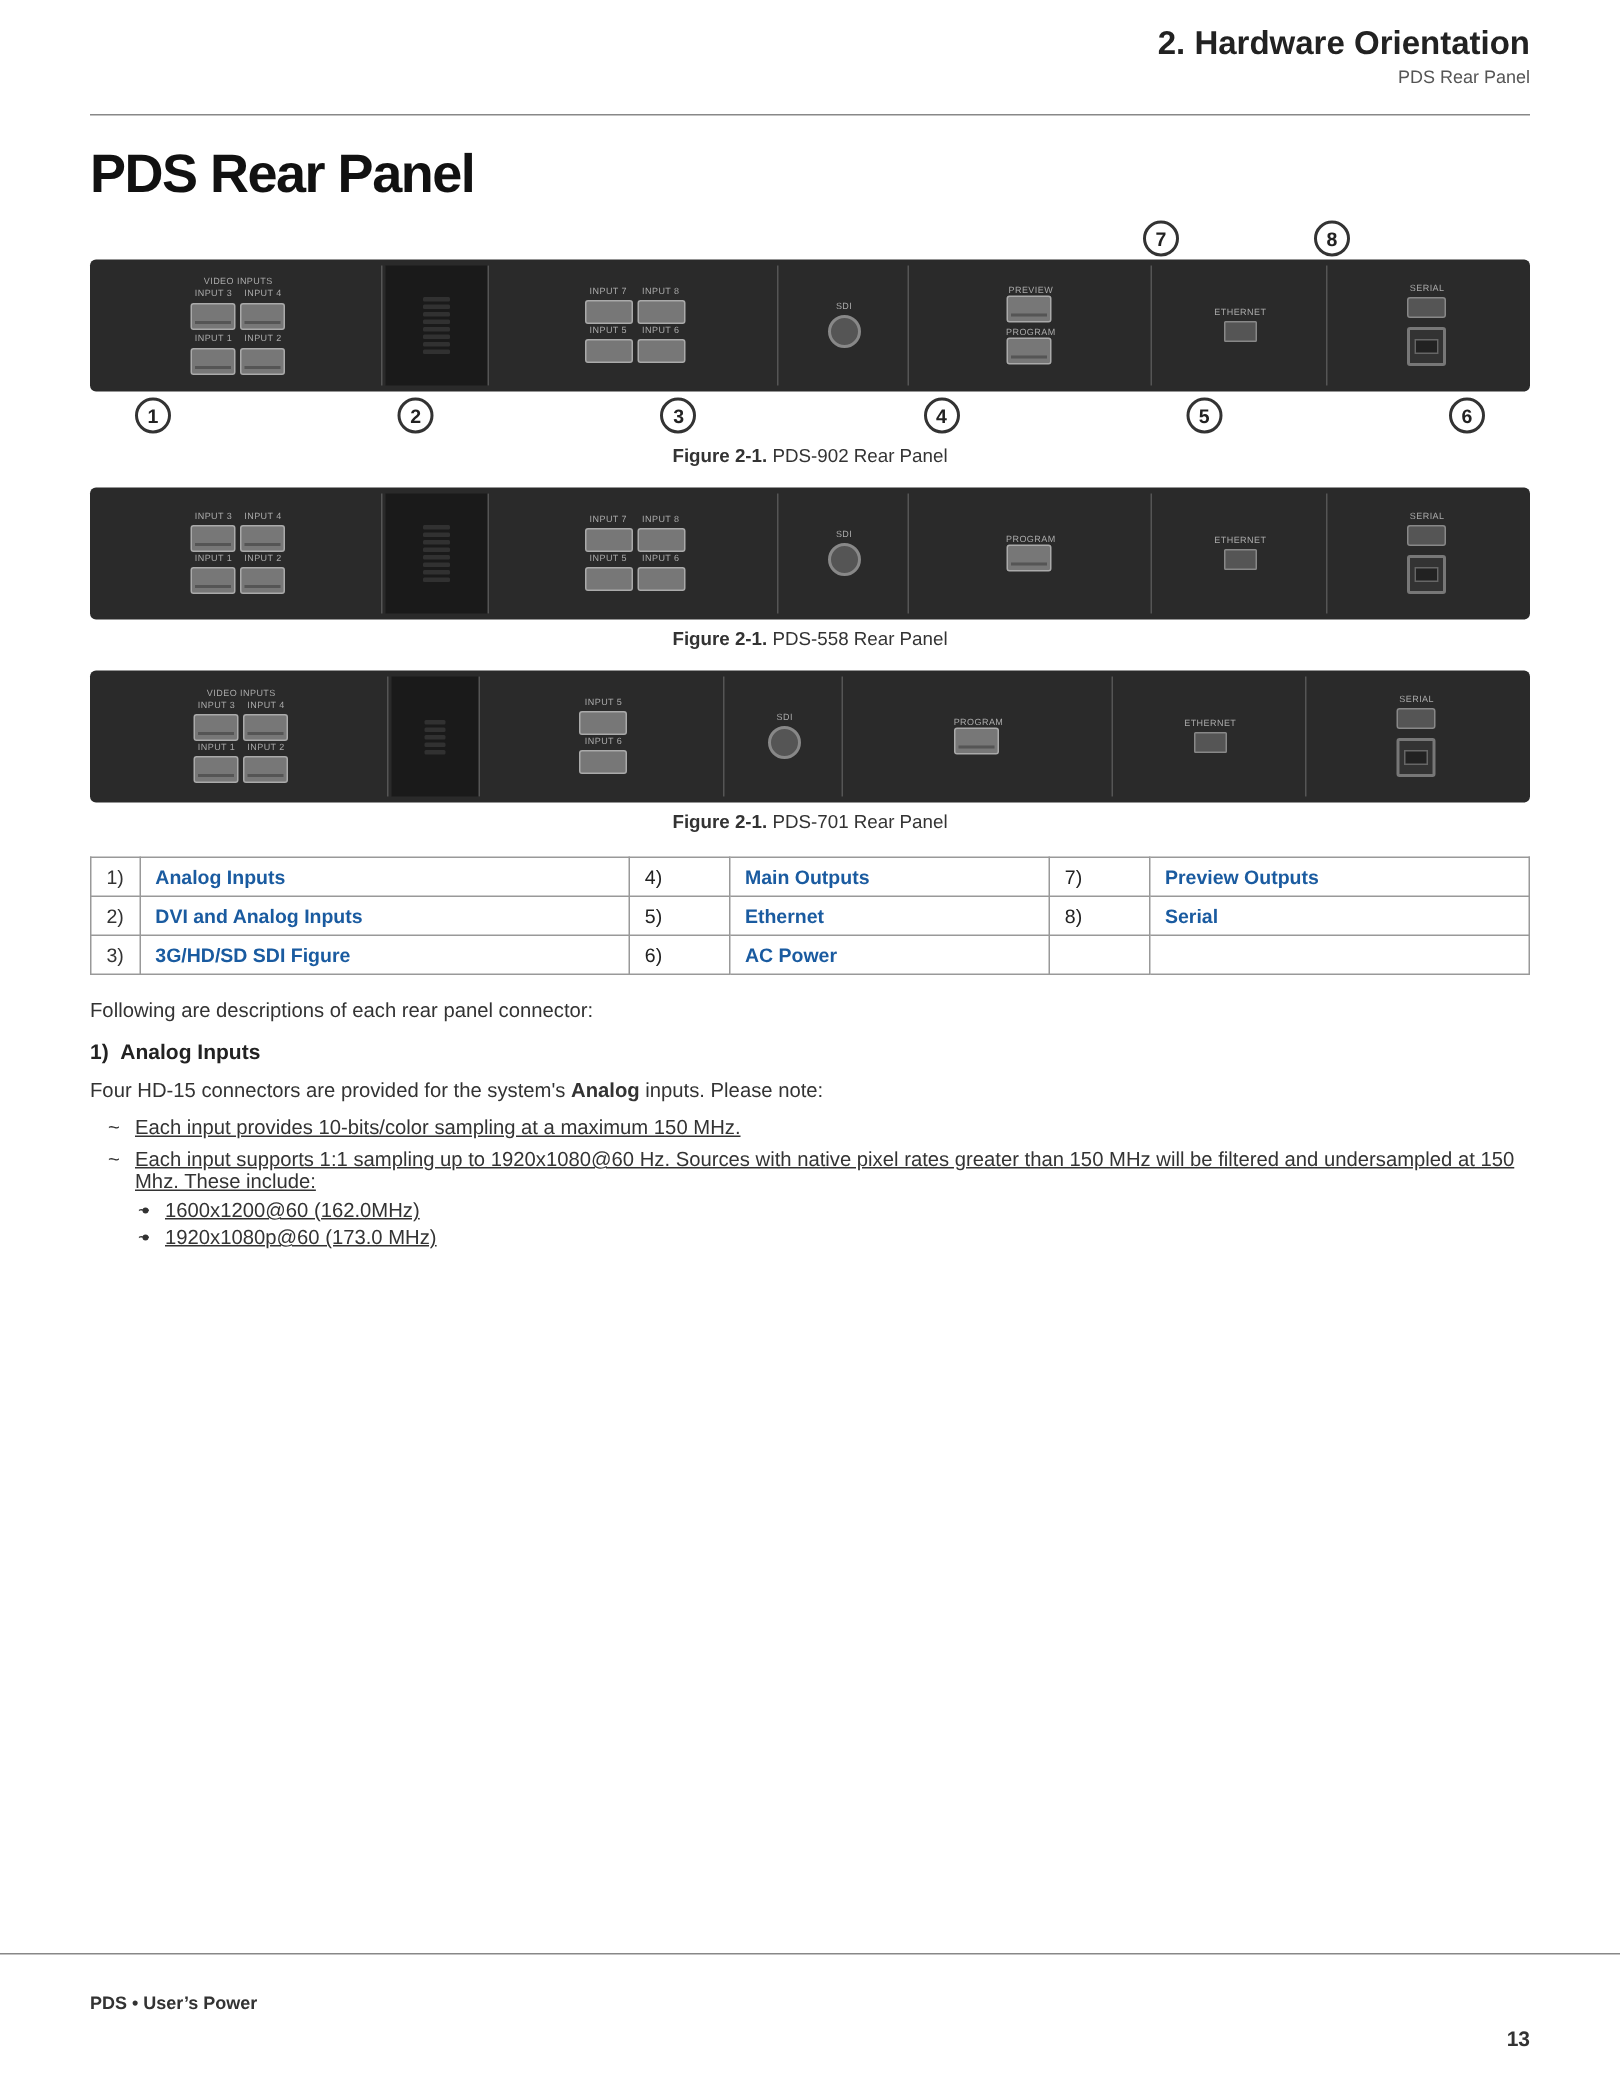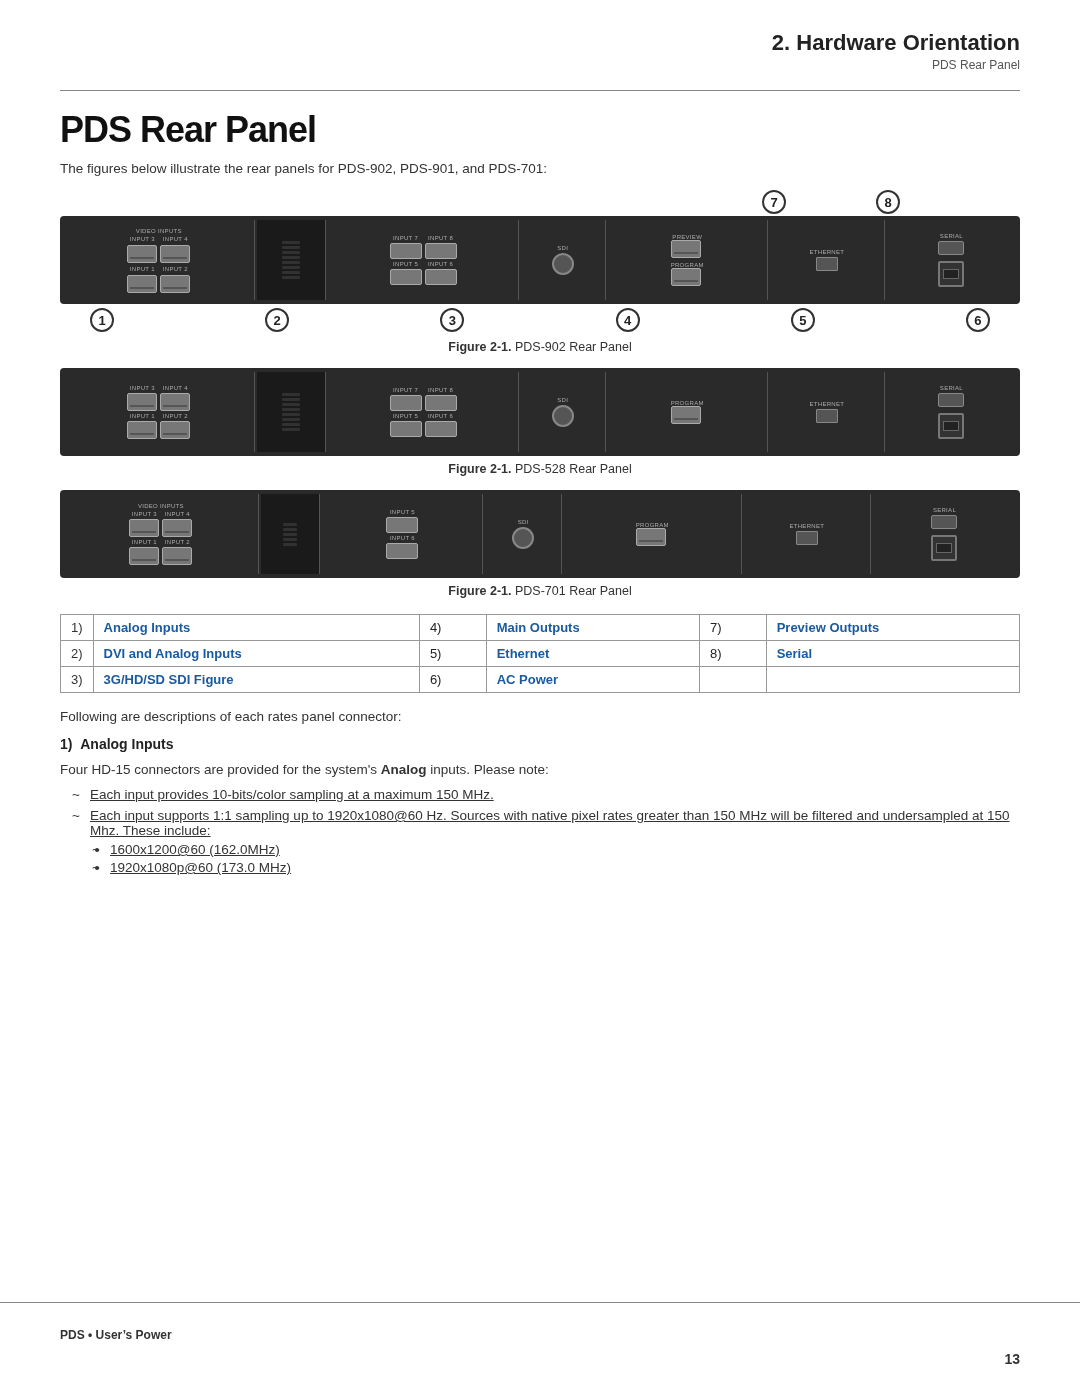--- a/index.html
+++ b/index.html
@@ -15,21 +15,21 @@
     .page {
       width: 1080px;
       min-height: 1397px;
       padding: 0;
       position: relative;
     }
     
     .header {
       display: flex;
       justify-content: flex-end;
-      padding: 30px 60px 0 60px;
+      padding: 16px 60px 0 60px;
     }
     .header-title {
       font-size: 22px;
       font-weight: bold;
       color: #222;
     }
     .subheader {
       display: flex;
       justify-content: flex-end;
       padding: 2px 60px 0 60px;
@@ -294,21 +294,20 @@
     <span class="header-title">2.  Hardware Orientation</span>
   </div>
   <div class="subheader">
     <span>PDS Rear Panel</span>
   </div>
 
   <hr class="hr">
 
   <div class="section-title">PDS Rear Panel</div>
 
-  <div class="intro-text">The figures below illustrate the rear panels for PDS-902, PDS-901, and PDS-701:</div>
 
   <div class="diagram-full">
 
     <div class="diag1-nums-top">
       <div class="num-circle">7</div>
       <div class="num-circle">8</div>
     </div>
 
     <div class="panel-wrapper">
 
@@ -472,21 +471,21 @@
         <div class="db9-port"></div>
         <div style="margin-top:4px;" class="pwr-port">
           <div class="pwr-switch"></div>
         </div>
       </div>
     </div>
   </div>
 
   <div class="fig-caption">
     <b>Figure 2-1.</b>
-    <span>PDS-528 Rear Panel</span>
+    <span>PDS-558 Rear Panel</span>
   </div>
 
   <div class="diagram-full">
     <div class="panel-wrapper">
       <div class="panel-block" style="flex:1.1;">
         <div class="panel-text">VIDEO INPUTS</div>
         <div style="display:flex;gap:3px;">
           <div style="display:flex;flex-direction:column;gap:2px;">
             <div class="panel-text">Input 3</div>
             <div class="vga-port"></div>
@@ -569,21 +568,21 @@
       <td>3)</td>
       <td><span class="link">3G/HD/SD SDI Figure</span></td>
       <td>6)</td>
       <td><span class="link">AC Power</span></td>
       <td></td>
       <td></td>
     </tr>
   </tbody>
     </table>
 
-  <div class="body-text">Following are descriptions of each rates panel connector:</div>
+  <div class="body-text">Following are descriptions of each rear panel connector:</div>
 
   <div class="subsection-title">
     <b>1)&nbsp;&nbsp;Analog Inputs</b>
   </div>
 
   <div class="body-text">
     Four HD-15 connectors are provided for the system's <b>Analog</b> inputs.  Please note:
   </div>
 
   <ul class="bullet-list">

